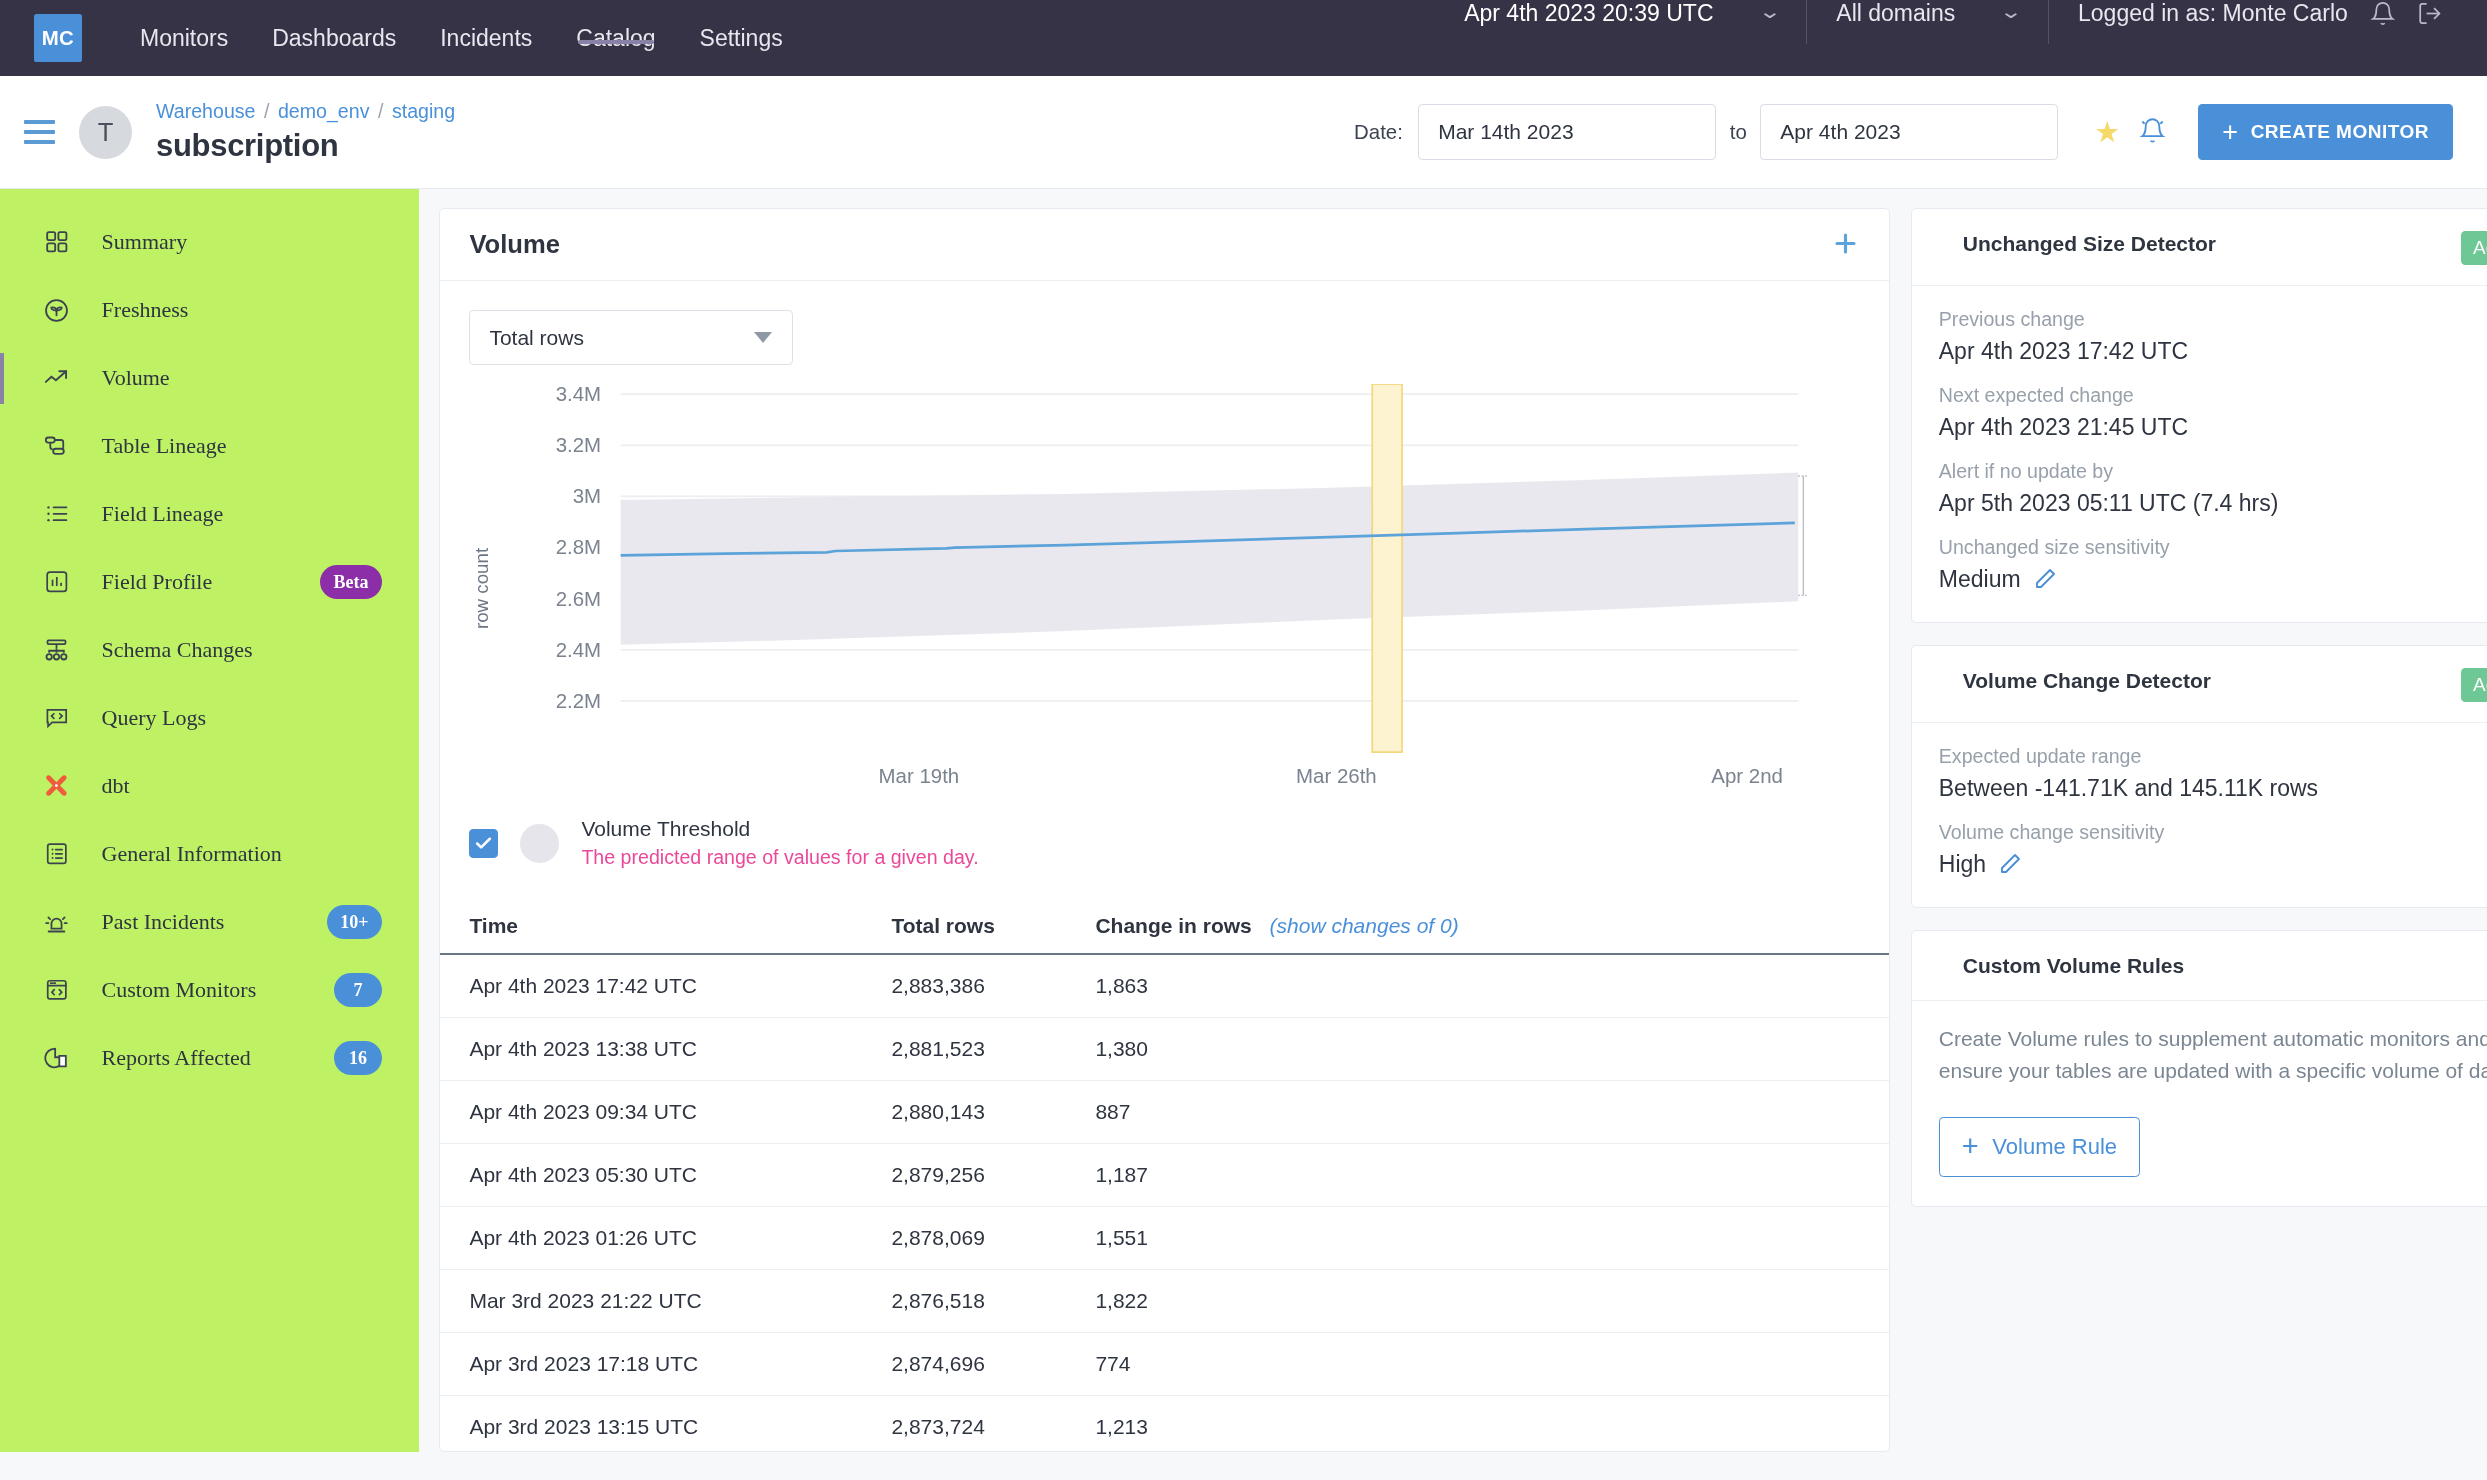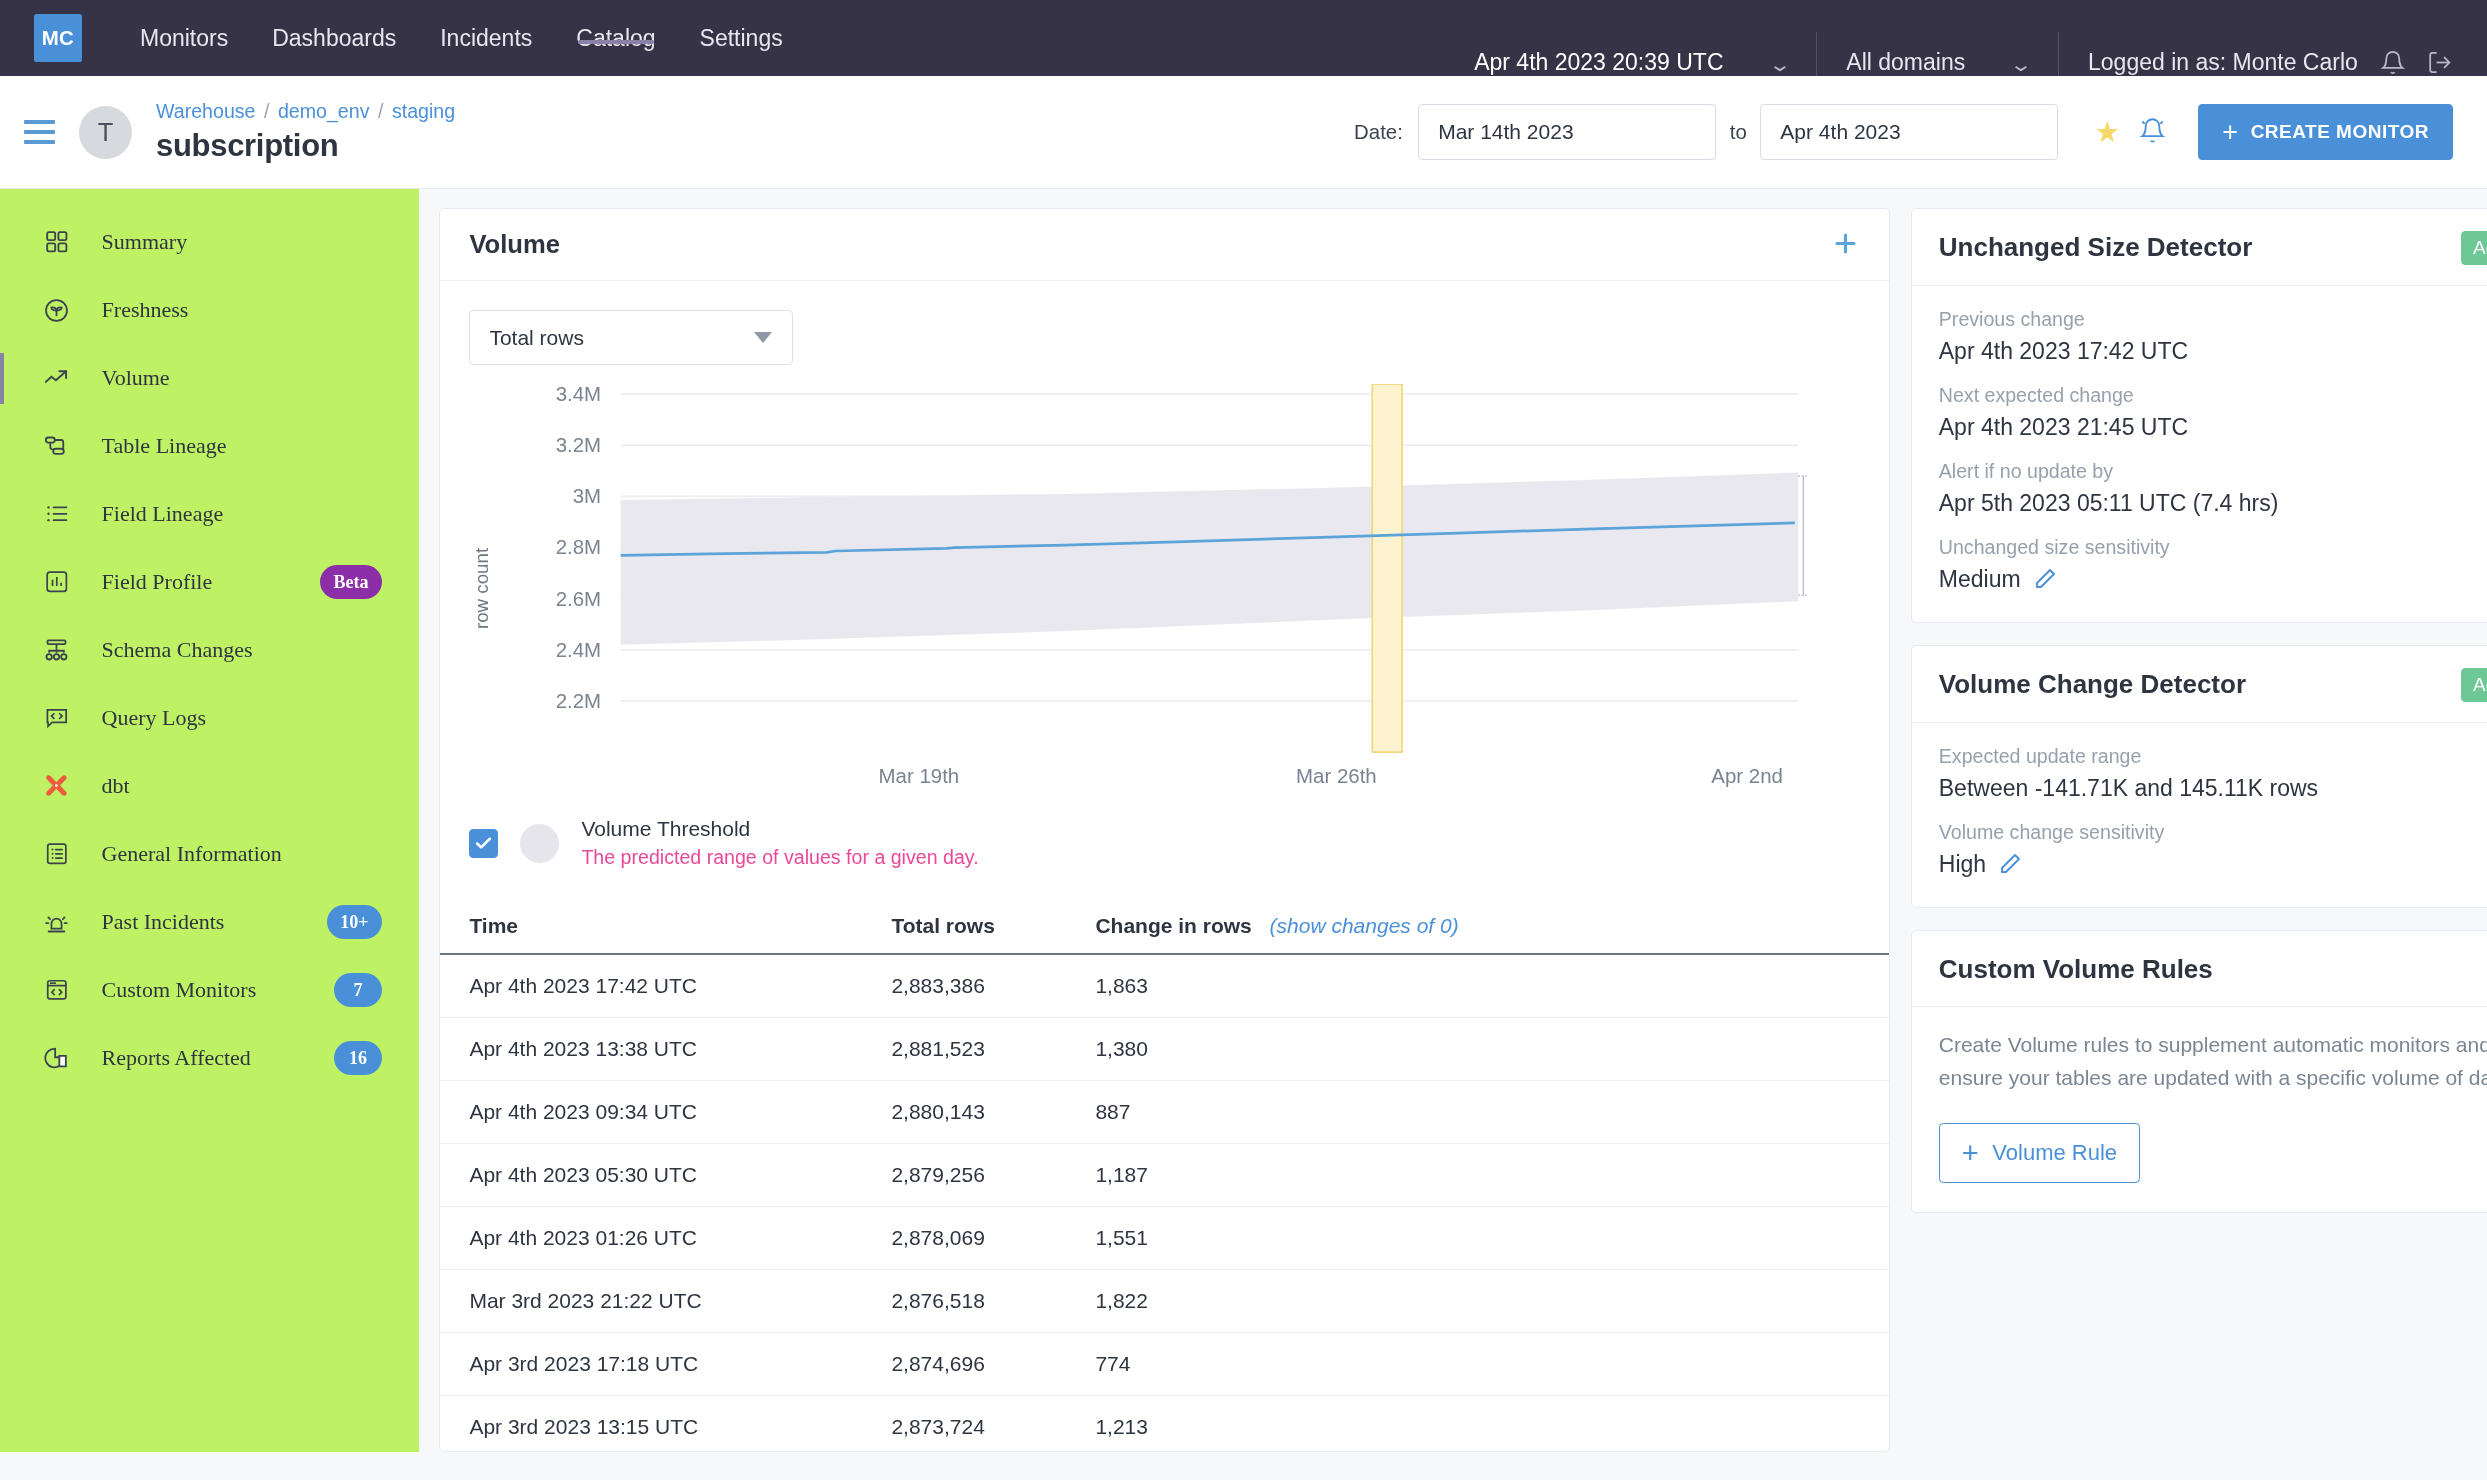--- a/index.html
+++ b/index.html
@@ -27,22 +27,22 @@
   .nav-links { display: flex; align-items: center; margin-left: 58px; gap: 44px; height: 100%; }
   .nav-link {
     color: #e8e6ee; font-size: 23px; height: 100%;
     display: flex; align-items: center; position: relative; cursor: pointer;
   }
   .nav-link.active::after {
     content: ""; position: absolute; left: 1.7px; right: 1.7px; bottom: 32px;
     height: 4.3px; background: #8a82a6; border-radius: 1.7px;
   }
   .nav-right {
-    position: absolute; right: 34px; top: 0; height: 100%;
-    display: flex; align-items: flex-end;
+    position: absolute; right: 44px; top: 0; height: 100%;
+    display: flex; align-items: flex-start;
   }
   .nav-date { color: #fff; font-size: 23px; }
   .chev { color: #bdb8cd; font-size: 19px; margin: 0 0 0 48px; cursor: pointer;
           display: inline-block; transform: scaleX(1.5); }
   .nav-sep { width: 0.9px; height: 44px; background: #55506a; margin: 0 29px; }
   .nav-domain { color: #e8e6ee; font-size: 23px; cursor: pointer; }
   .nav-user { color: #e8e6ee; font-size: 23px; }
   .nav-icon { margin-left: 22px; cursor: pointer; display: flex; align-items: center; }
 
   
@@ -163,21 +163,21 @@
   .col-time { width: 451px; }
   .col-total { width: 204px; }
   .show-changes { color: #4a90d9; font-weight: 400; cursor: pointer; margin-left: 12px; font-style: italic; }
 
   
   .right { width: 678px; flex-shrink: 0; display: flex; flex-direction: column; gap: 22px; padding-right: 24px; }
   .panel-head {
     display: flex; align-items: flex-start; justify-content: space-between;
     padding: 22px 27px 20.4px 27px; border-bottom: 0.9px solid #eceff3;
   }
-  .panel-head h3 { font-size: 26px; font-weight: 700; color: #2e3440; line-height: 1.28; max-width: 409px; }
+  .panel-head h3 { font-size: 21px; font-weight: 700; color: #2e3440; line-height: 1.28; max-width: 409px; margin-left: 24px; }
   .status-badge {
     background: #6ec896; color: #fff; font-size: 19px;
     border-radius: 4.3px; padding: 6px 12px; white-space: nowrap;
   }
   .panel-body { padding: 22px 27px 29px 27px; }
   .field-label { font-size: 19.6px; color: #97a0ab; margin-top: 19px; }
   .field-label:first-child { margin-top: 0; }
   .field-value { font-size: 23px; color: #2e3440; margin-top: 6.8px; display: flex; align-items: center; gap: 12px; }
   .pencil { cursor: pointer; display: inline-flex; }
   .panel-desc { font-size: 21px; color: #7b8693; line-height: 1.55; }

